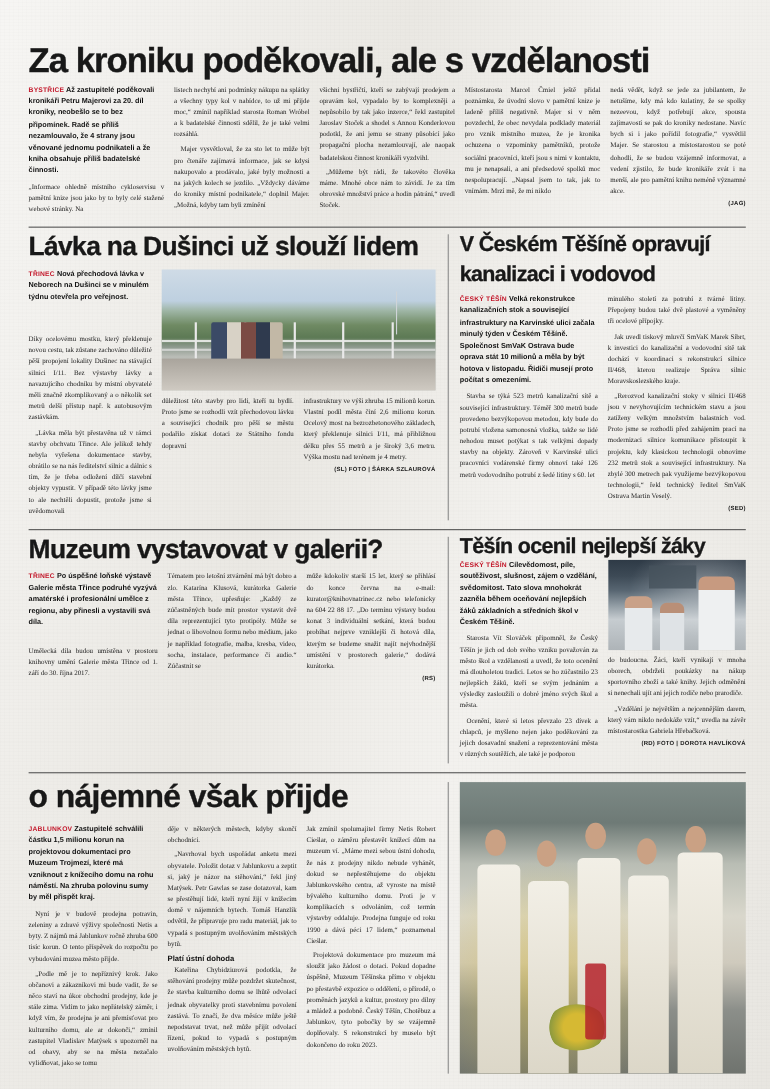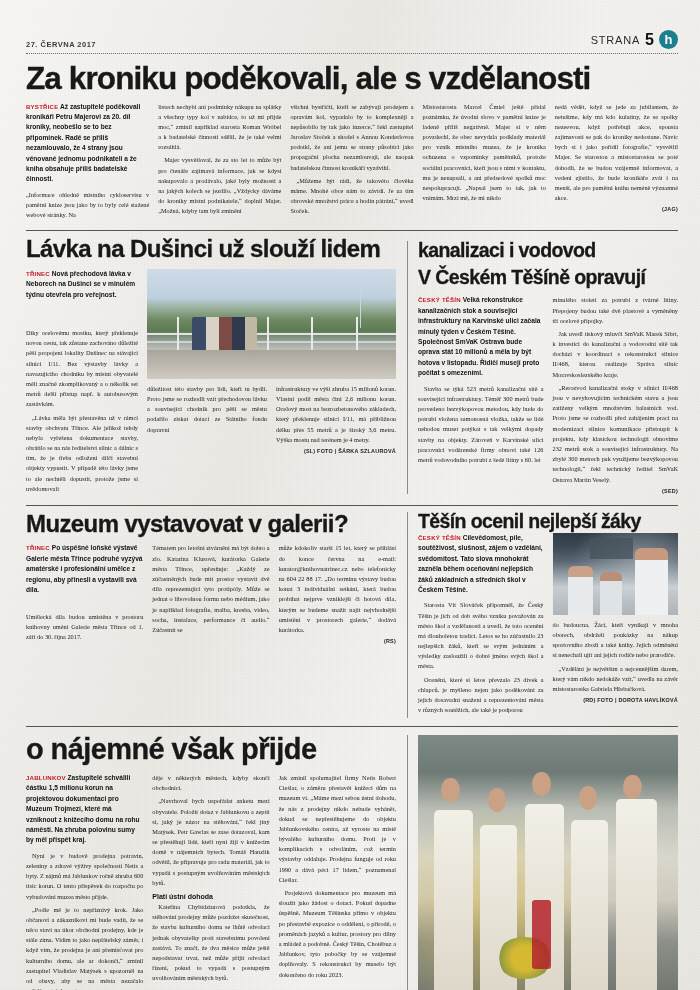--- a/index.html
+++ b/index.html
@@ -123,30 +123,20 @@
   .ph-fest .red{position:absolute;bottom:12%;left:44%;width:7%;height:26%;background:#b4222a;opacity:.85;border-radius:3px;}
   .ph-fest .head{position:absolute;width:7%;height:9%;border-radius:50%;background:#caa184;}
 </style>
 </head>
 <body>
 
 <div class="page">
   <div class="paper-noise"></div>
   <div class="inner">
 
-    <div class="masthead">
-      <div class="issue-date">27. ČERVNA 2017</div>
-      <div class="page-ident">
-        <span class="lbl">STRANA</span>
-        <span class="num">5</span>
-        <span class="logo-circle">
-          <span>h</span>
-        </span>
-      </div>
-    </div>
 
     <div>
       <h1 class="main-hl">Za kroniku poděkovali, ale s vzdělanosti</h1>
       <div class="cols" style="margin-top:2px;">
         <div class="col">
           <p class="lead">
             <span class="dateline">BYSTŘICE</span>
             <span>Až zastupitelé poděkovali kronikáři Petru Majerovi za 20. díl kroniky, neobešlo se to bez připomínek. Radě se příliš nezamlouvalo, že 4 strany jsou věnované jednomu podnikateli a že kniha obsahuje příliš badatelské činnosti.</span>
           </p>
           <p class="body">„Informace ohledně místního cykloservisu v pamětní knize jsou jako by to byly celé stažené webové stránky. Na</p>
@@ -164,21 +154,21 @@
         </div>
         <div class="col">
           <p class="body">nedá vědět, když se jede za jubilantem, že netušíme, kdy má kdo kulatiny, že se spolky nezeevou, když potřebují akce, spousta zajímavostí se pak do kroniky nedostane. Navíc bych si i jako pořídil fotografie,“ vysvětlil Majer. Se starostou a místostarostou se poté dohodli, že se budou vzájemně informovat, a vedení zjistilo, že bude kronikáře zvát i na menší, ale pro pamětní knihu neméně významné akce.</p>
           <p class="credit">(JAG)</p>
         </div>
       </div>
     </div>
 
     <div class="rule" style="margin-top:7px;"></div>
 
-    <div style="display:flex;gap:11px;margin-top:6px;align-items:center;">
+    <div style="display:flex;gap:11px;margin-top:6px;">
 
       <div style="flex:0 0 370px;">
         <h2 class="sec-hl hl-26">Lávka na Dušinci už slouží lidem</h2>
         <div class="cols">
           <div class="col" style="flex:0 0 112px;">
             <p class="lead">
               <span class="dateline">TŘINEC</span>
               <span>Nová přechodová lávka v Neborech na Dušinci se v minulém týdnu otevřela pro veřejnost.</span>
             </p>
             <p class="body" style="margin-top:28px">Díky ocelovému mostku, který překlenuje novou cestu, tak zůstane zachováno důležité pěší propojení lokality Dušinec na stávající silnici I/11. Bez výstavby lávky a navazujícího chodníku by místní obyvatelé měli značně zkomplikovaný a o několik set metrů delší přístup např. k autobusovým zastávkám.</p>
@@ -204,22 +194,22 @@
               <div class="col">
                 <p class="body">infrastruktury ve výši zhruba 15 milionů korun. Vlastní podíl města činí 2,6 milionu korun. Ocelový most na bezrozbetonového základech, který překlenuje silnici I/11, má přibližnou délku přes 55 metrů a je široký 3,6 metru. Výška mostu nad terénem je 4 metry.</p>
                 <p class="credit">(SL) FOTO | ŠÁRKA SZLAUROVÁ</p>
               </div>
             </div>
           </div>
         </div>
       </div>
 
       <div class="vrule" style="flex:1;padding-left:10px;">
+        <h2 class="sec-hl hl-22">V Českém Těšíně opravují</h2>
         <h2 class="sec-hl hl-22" style="margin-bottom:8px">kanalizaci i vodovod</h2>
-        <h2 class="sec-hl hl-22">V Českém Těšíně opravují</h2>
         <div class="cols">
           <div class="col">
             <p class="lead">
               <span class="dateline">ČESKÝ TĚŠÍN</span>
               <span>Velká rekonstrukce kanalizačních stok a související infrastruktury na Karvinské ulici začala minulý týden v Českém Těšíně. Společnost SmVaK Ostrava bude oprava stát 10 milionů a měla by být hotova v listopadu. Řidiči musejí proto počítat s omezeními.</span>
             </p>
             <p class="body" style="text-indent:6px">Stavba se týká 523 metrů kanalizační sítě a související infrastruktury. Téměř 300 metrů bude provedeno bezvýkopovou metodou, kdy bude do potrubí vložena samonosná vložka, takže se lidé nehodou muset potýkat s tak velkými dopady stavby na objekty. Zároveň v Karvinské ulici pracovníci vodárenské firmy obnoví také 126 metrů vodovodního potrubí z šedé litiny s 60. let</p>
           </div>
           <div class="col">
             <p class="body">minulého století za potrubí z tvárné litiny. Přepojeny budou také dvě plastové a vyměněny tři ocelové přípojky.</p>

